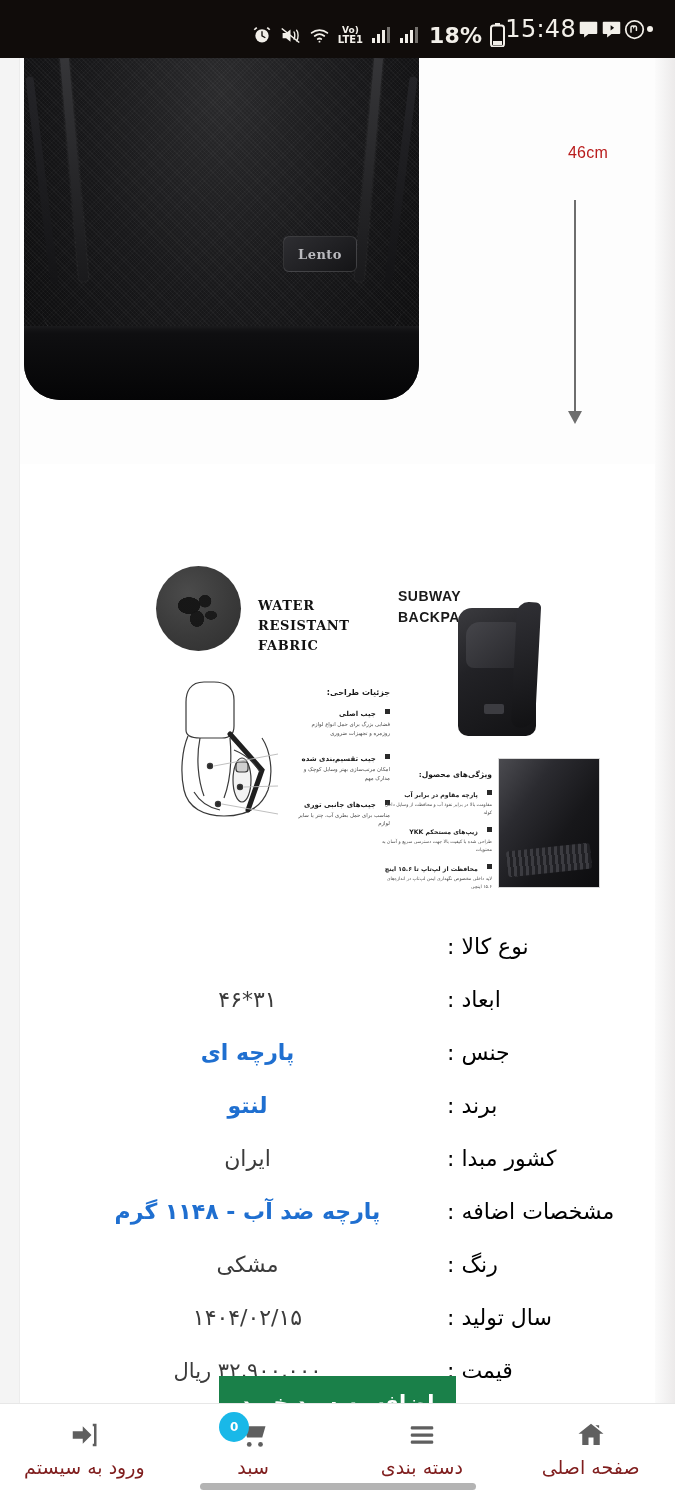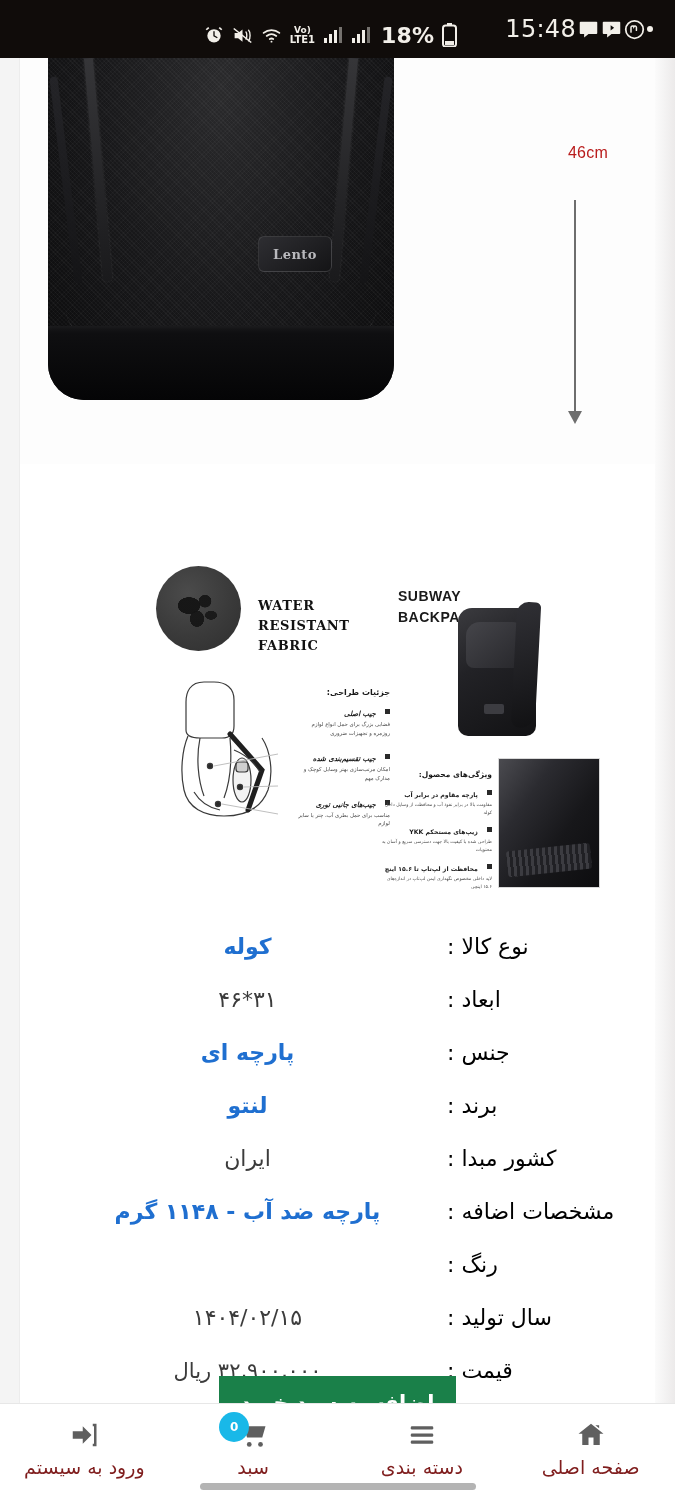--- a/index.html
+++ b/index.html
@@ -11,21 +11,21 @@
     -webkit-font-smoothing:antialiased;
   }
 
   
   .statusbar{
     position:absolute;top:0;left:0;width:675px;height:58px;
     background:#100c0a;color:#f2efe9;
     display:flex;align-items:center;
     box-sizing:border-box;padding:0 22px 0 128px;
   }
-  .sb-left{display:flex;align-items:center;gap:2px;direction:ltr;margin-left:48px;}
+  .sb-left{display:flex;align-items:center;gap:2px;direction:ltr;}
   .sb-clock{font-size:24px;font-weight:500;letter-spacing:.3px;
             font-family:"DejaVu Sans","Liberation Sans",sans-serif;}
   .sb-right{margin-left:auto;display:flex;align-items:center;gap:8px;direction:ltr;margin-top:12px;}
   .sb-ico{display:inline-flex;align-items:center;justify-content:center;}
   .sb-batt-txt{font-size:22px;font-weight:600;letter-spacing:.2px;margin-left:2px;}
   .dot-sep{width:6px;height:6px;border-radius:50%;background:#f2efe9;display:inline-block;}
   .volte{display:flex;flex-direction:column;align-items:center;line-height:1;font-size:9px;font-weight:700;}
   .volte b{font-size:10px;font-weight:700;}
 
   
@@ -43,21 +43,21 @@
     background:linear-gradient(to left,#eceaea,#fbfbfb);
   }
 
   
   .hero{
     position:absolute;top:0;left:20px;width:635px;height:406px;
     background:#fdfdfd;overflow:hidden;
   }
   .hero-inner{position:absolute;inset:0;}
   .bag{
-    position:absolute;left:28px;top:-38px;width:346px;height:380px;
+    position:absolute;left:4px;top:-38px;width:395px;height:380px;
     background:
       radial-gradient(ellipse at 50% 18%, #2a2a2c 0%, #18181a 48%, #0b0b0c 100%);
     border-radius:0 0 36px 36px;
   }
   .bag:before{ 
     content:"";position:absolute;inset:0;border-radius:0 0 36px 36px;
     background-image:
       repeating-linear-gradient(45deg, rgba(255,255,255,.035) 0 1px, transparent 1px 3px),
       repeating-linear-gradient(-45deg, rgba(255,255,255,.025) 0 1px, transparent 1px 3px);
   }
@@ -139,21 +139,21 @@
   }
   .sketch{
     position:absolute;left:150px;top:156px;width:135px;height:150px;
   }
   .sketch svg{width:100%;height:100%;}
   .callouts{
     position:absolute;left:278px;top:170px;width:92px;direction:rtl;text-align:right;
   }
   .co-title{font-size:8px;font-weight:700;color:#1a1a1a;margin-bottom:4px;}
   .co-item{margin-bottom:9px;}
-  .co-h{font-size:7px;font-weight:700;color:#1a1a1a;font-style:italic;}
+  .co-h{font-size:7px;font-weight:700;color:#1a1a1a;}
   .co-b{font-size:5.4px;color:#4a4a4a;line-height:1.6;}
   .co-dot{
     display:inline-block;width:5px;height:5px;background:#2a2a2a;
     margin-left:4px;vertical-align:middle;
   }
   .sub-label{
     position:absolute;left:398px;top:528px;direction:ltr;text-align:left;
     font-family:Liberation Sans, sans-serif;
     font-size:14px;font-weight:700;letter-spacing:.5px;color:#1a1a1a;line-height:1.5;
   }
@@ -456,21 +456,20 @@
     <div>
       <span class="co-dot"></span>
       <span class="dt-h">محافظت از لپ‌تاپ تا ۱۵.۶ اینچ</span>
       <div class="dt-b">لایه داخلی مخصوص نگهداری ایمن لپ‌تاپ در اندازه‌های ۱۵.۶ اینچی</div>
     </div>
   </div>
 
   <div class="specs">
     <div class="spec-row">
       <span class="spec-key">نوع کالا :</span>
-      <span class="spec-val link">کوله</span>
     </div>
     <div class="spec-row">
       <span class="spec-key">ابعاد :</span>
       <span class="spec-val">۳۱*۴۶</span>
     </div>
     <div class="spec-row">
       <span class="spec-key">جنس :</span>
       <span class="spec-val link">پارچه ای</span>
     </div>
     <div class="spec-row">
@@ -480,20 +479,21 @@
     <div class="spec-row">
       <span class="spec-key">کشور مبدا :</span>
       <span class="spec-val">ایران</span>
     </div>
     <div class="spec-row">
       <span class="spec-key">مشخصات اضافه :</span>
       <span class="spec-val link">پارچه ضد آب - ۱۱۴۸ گرم</span>
     </div>
     <div class="spec-row">
       <span class="spec-key">رنگ :</span>
+      <span class="spec-val">مشکی</span>
     </div>
     <div class="spec-row">
       <span class="spec-key">سال تولید :</span>
       <span class="spec-val">۱۴۰۴/۰۲/۱۵</span>
     </div>
     <div class="spec-row">
       <span class="spec-key">قیمت :</span>
       <span class="spec-val num">۳۲,۹۰۰,۰۰۰ ریال</span>
     </div>
   </div>

